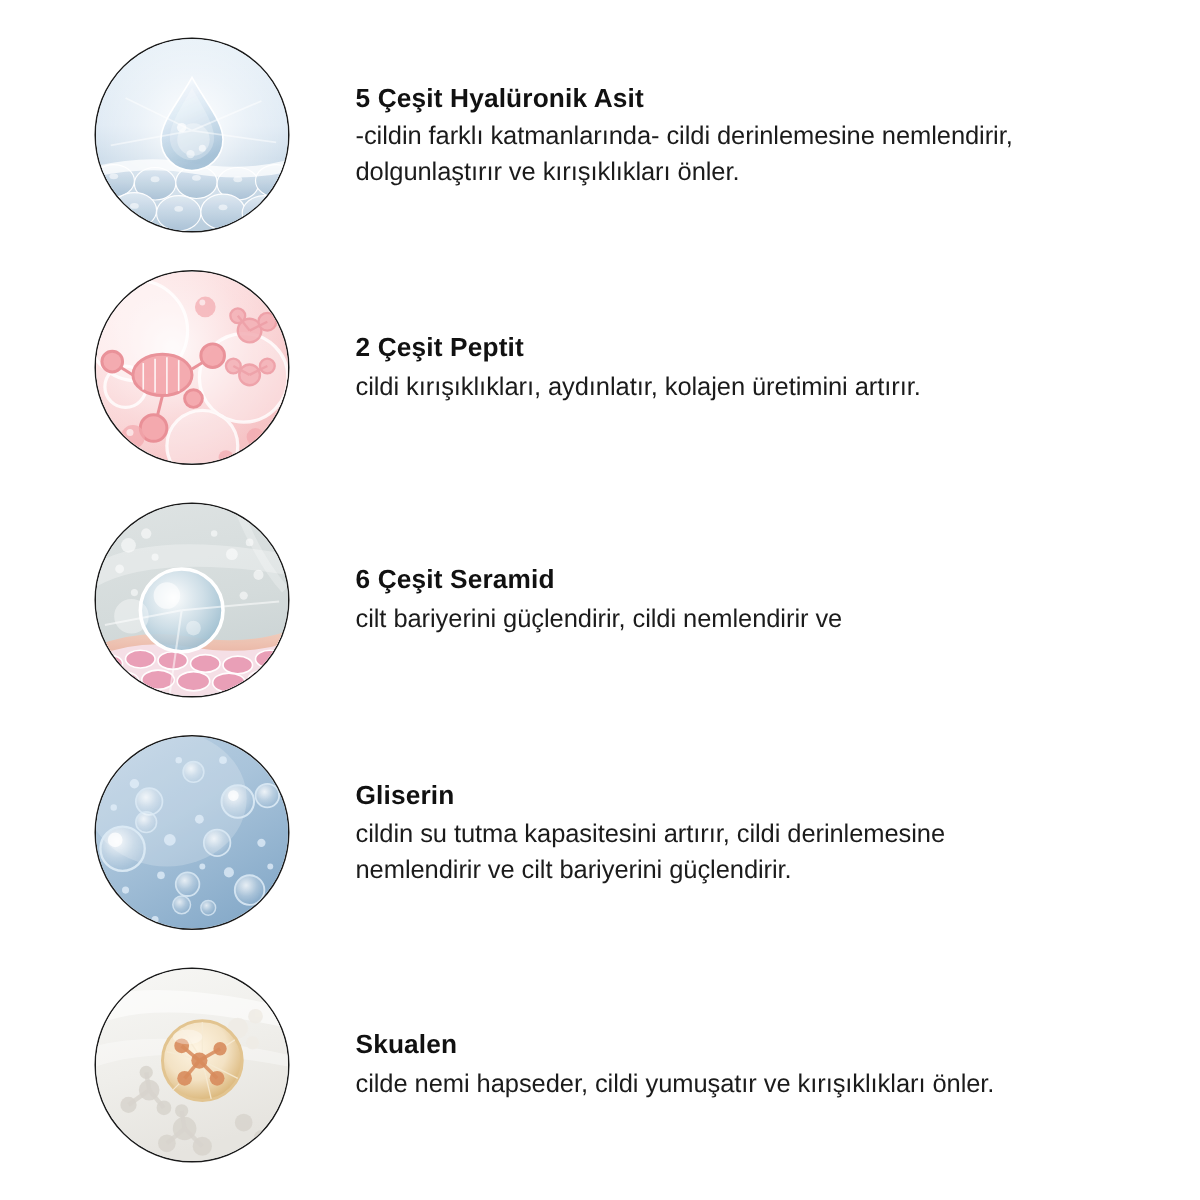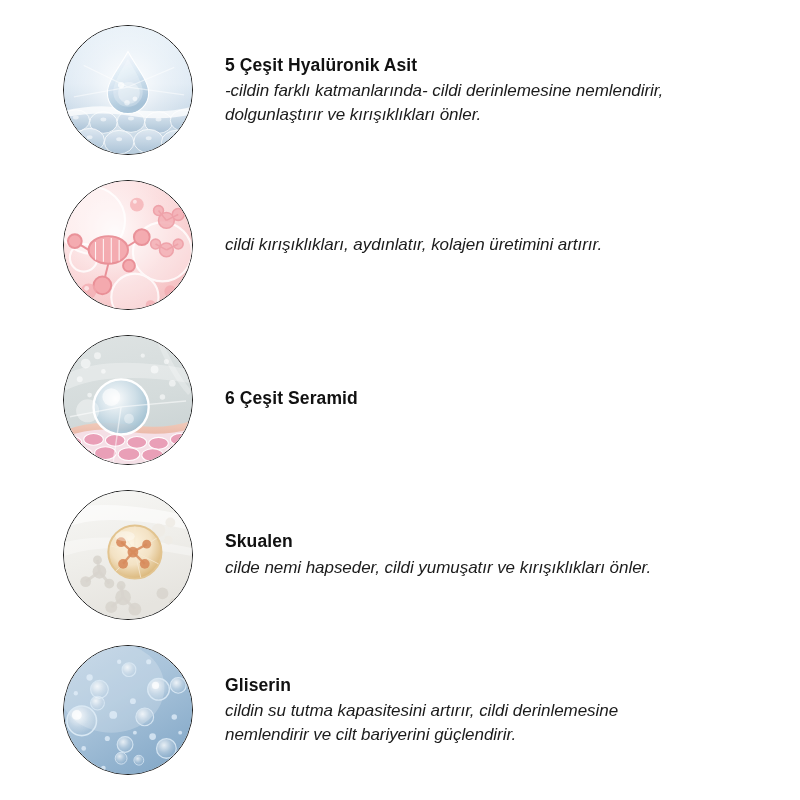--- a/index.html
+++ b/index.html
@@ -42,41 +42,40 @@
     border: 1.6px solid #1a1a1a;
     overflow: hidden;
     position: relative;
     background: #eef3f7;
   }
 
   .thumb svg { display: block; width: 100%; height: 100%; }
 
   .text-block {
     flex: 1 1 auto;
-    padding-left: 32px;
+    padding-left: 44px;
     padding-right: 20px;
   }
 
   .ing-title {
     font-size: 17.5px;
     font-weight: bold;
     color: #111111;
     letter-spacing: 0.1px;
     line-height: 1.35;
     margin-bottom: 2px;
   }
 
   .ing-desc {
     font-size: 17px;
     font-weight: normal;
     color: #1b1b1b;
     line-height: 1.38;
     max-width: 480px;
     letter-spacing: -0.05px;
-    font-style: italic;
   }
 </style>
 </head>
 <body>
 
 <div id="ingredient-list">
 
   <div class="ingredient-row">
     <div class="thumb-wrap">
       <div class="thumb">
@@ -220,20 +219,21 @@
             <circle cx="88" cy="126" r="5"></circle>
           </g>
           <g fill="#ffffff" opacity="0.6">
             <circle cx="72" cy="21" r="2"></circle>
             <circle cx="23" cy="109" r="2.4"></circle>
           </g>
         </svg>
       </div>
     </div>
     <div class="text-block">
+      <div class="ing-title">2 Çeşit Peptit</div>
       <div class="ing-desc">cildi kırışıklıkları, aydınlatır, kolajen üretimini artırır.</div>
     </div>
   </div>
 
   <div class="ingredient-row">
     <div class="thumb-wrap">
       <div class="thumb">
         <svg viewBox="0 0 130 130" preserveAspectRatio="xMidYMid slice">
           <defs>
             <linearGradient id="g3bg" x1="0" y1="0" x2="0.2" y2="1">
@@ -295,100 +295,21 @@
           <g stroke="#ffffff" stroke-width="1.4" opacity="0.55">
             <line x1="58" y1="72" x2="6" y2="82"></line>
             <line x1="58" y1="72" x2="124" y2="66"></line>
             <line x1="58" y1="72" x2="50" y2="128"></line>
           </g>
         </svg>
       </div>
     </div>
     <div class="text-block">
       <div class="ing-title">6 Çeşit Seramid</div>
-    </div>
-  </div>
-
-  <div class="ingredient-row">
-    <div class="thumb-wrap">
-      <div class="thumb">
-        <svg viewBox="0 0 130 130" preserveAspectRatio="xMidYMid slice">
-          <defs>
-            <linearGradient id="g4bg" x1="0" y1="0" x2="0.3" y2="1">
-              <stop offset="0%" stop-color="#f7f7f5"></stop>
-              <stop offset="55%" stop-color="#efeeea"></stop>
-              <stop offset="100%" stop-color="#e6e4df"></stop>
-            </linearGradient>
-            <radialGradient id="g4drop" cx="42%" cy="35%" r="65%">
-              <stop offset="0%" stop-color="#fdf4e2"></stop>
-              <stop offset="60%" stop-color="#f3e2c4"></stop>
-              <stop offset="100%" stop-color="#dcb97e"></stop>
-            </radialGradient>
-          </defs>
-          <rect width="130" height="130" fill="url(#g4bg)"></rect>
-          <path d="M0 20 Q40 6 130 26 L130 40 Q40 20 0 38 Z" fill="#ffffff" opacity="0.55"></path>
-          <path d="M0 52 Q46 40 130 58 L130 66 Q46 50 0 66 Z" fill="#ffffff" opacity="0.35"></path>
-
-          <g fill="#d8d4cd" opacity="0.85">
-            <circle cx="36" cy="82" r="7"></circle>
-            <circle cx="22" cy="92" r="5.5"></circle>
-            <circle cx="46" cy="94" r="5"></circle>
-            <circle cx="34" cy="70" r="4.5"></circle>
-            <circle cx="60" cy="108" r="8"></circle>
-            <circle cx="48" cy="118" r="6"></circle>
-            <circle cx="72" cy="120" r="6.5"></circle>
-            <circle cx="58" cy="96" r="4.5"></circle>
-            <circle cx="100" cy="104" r="6"></circle>
-            <circle cx="112" cy="114" r="5"></circle>
-          </g>
-          <g stroke="#d8d4cd" stroke-width="3" opacity="0.8">
-            <line x1="36" y1="82" x2="22" y2="92"></line>
-            <line x1="36" y1="82" x2="46" y2="94"></line>
-            <line x1="36" y1="82" x2="34" y2="70"></line>
-            <line x1="60" y1="108" x2="48" y2="118"></line>
-            <line x1="60" y1="108" x2="72" y2="120"></line>
-            <line x1="60" y1="108" x2="58" y2="96"></line>
-          </g>
-          <g fill="#efece6" opacity="0.9">
-            <circle cx="96" cy="40" r="7"></circle>
-            <circle cx="108" cy="32" r="5"></circle>
-            <circle cx="106" cy="50" r="4.5"></circle>
-          </g>
-
-          <circle cx="72" cy="62" r="27" fill="url(#g4drop)" stroke="#e2c490" stroke-width="2"></circle>
-          <g stroke="#f6ead3" stroke-width="0.9" opacity="0.9">
-            <line x1="72" y1="62" x2="72" y2="36"></line>
-            <line x1="72" y1="62" x2="94" y2="48"></line>
-            <line x1="72" y1="62" x2="96" y2="74"></line>
-            <line x1="72" y1="62" x2="78" y2="88"></line>
-            <line x1="72" y1="62" x2="52" y2="82"></line>
-            <line x1="72" y1="62" x2="48" y2="56"></line>
-            <line x1="72" y1="62" x2="58" y2="40"></line>
-          </g>
-
-          <g fill="#d88b5c" opacity="0.9">
-            <circle cx="70" cy="62" r="5.5"></circle>
-            <circle cx="58" cy="52" r="5"></circle>
-            <circle cx="84" cy="54" r="4.5"></circle>
-            <circle cx="60" cy="74" r="5"></circle>
-            <circle cx="82" cy="74" r="5"></circle>
-          </g>
-          <g stroke="#d88b5c" stroke-width="2.4" opacity="0.85">
-            <line x1="70" y1="62" x2="58" y2="52"></line>
-            <line x1="70" y1="62" x2="84" y2="54"></line>
-            <line x1="70" y1="62" x2="60" y2="74"></line>
-            <line x1="70" y1="62" x2="82" y2="74"></line>
-          </g>
-          <ellipse cx="62" cy="46" rx="10" ry="5" fill="#ffffff" opacity="0.35"></ellipse>
-        </svg>
-      </div>
-    </div>
-    <div class="text-block">
-      <div class="ing-title">Skualen</div>
-      <div class="ing-desc">cilde nemi hapseder, cildi yumuşatır ve kırışıklıkları önler.</div>
+      <div class="ing-desc">cilt bariyerini güçlendirir, cildi nemlendirir ve</div>
     </div>
   </div>
 
   <div class="ingredient-row">
     <div class="thumb-wrap">
       <div class="thumb">
         <svg viewBox="0 0 130 130" preserveAspectRatio="xMidYMid slice">
           <defs>
             <linearGradient id="g5bg" x1="0.1" y1="0" x2="0.7" y2="1">
               <stop offset="0%" stop-color="#b9cfe2"></stop>
@@ -437,13 +358,93 @@
           </g>
         </svg>
       </div>
     </div>
     <div class="text-block">
       <div class="ing-title">Gliserin</div>
       <div class="ing-desc">cildin su tutma kapasitesini artırır, cildi derinlemesine nemlendirir ve cilt bariyerini güçlendirir.</div>
     </div>
   </div>
 
+  <div class="ingredient-row">
+    <div class="thumb-wrap">
+      <div class="thumb">
+        <svg viewBox="0 0 130 130" preserveAspectRatio="xMidYMid slice">
+          <defs>
+            <linearGradient id="g4bg" x1="0" y1="0" x2="0.3" y2="1">
+              <stop offset="0%" stop-color="#f7f7f5"></stop>
+              <stop offset="55%" stop-color="#efeeea"></stop>
+              <stop offset="100%" stop-color="#e6e4df"></stop>
+            </linearGradient>
+            <radialGradient id="g4drop" cx="42%" cy="35%" r="65%">
+              <stop offset="0%" stop-color="#fdf4e2"></stop>
+              <stop offset="60%" stop-color="#f3e2c4"></stop>
+              <stop offset="100%" stop-color="#dcb97e"></stop>
+            </radialGradient>
+          </defs>
+          <rect width="130" height="130" fill="url(#g4bg)"></rect>
+          <path d="M0 20 Q40 6 130 26 L130 40 Q40 20 0 38 Z" fill="#ffffff" opacity="0.55"></path>
+          <path d="M0 52 Q46 40 130 58 L130 66 Q46 50 0 66 Z" fill="#ffffff" opacity="0.35"></path>
+
+          <g fill="#d8d4cd" opacity="0.85">
+            <circle cx="36" cy="82" r="7"></circle>
+            <circle cx="22" cy="92" r="5.5"></circle>
+            <circle cx="46" cy="94" r="5"></circle>
+            <circle cx="34" cy="70" r="4.5"></circle>
+            <circle cx="60" cy="108" r="8"></circle>
+            <circle cx="48" cy="118" r="6"></circle>
+            <circle cx="72" cy="120" r="6.5"></circle>
+            <circle cx="58" cy="96" r="4.5"></circle>
+            <circle cx="100" cy="104" r="6"></circle>
+            <circle cx="112" cy="114" r="5"></circle>
+          </g>
+          <g stroke="#d8d4cd" stroke-width="3" opacity="0.8">
+            <line x1="36" y1="82" x2="22" y2="92"></line>
+            <line x1="36" y1="82" x2="46" y2="94"></line>
+            <line x1="36" y1="82" x2="34" y2="70"></line>
+            <line x1="60" y1="108" x2="48" y2="118"></line>
+            <line x1="60" y1="108" x2="72" y2="120"></line>
+            <line x1="60" y1="108" x2="58" y2="96"></line>
+          </g>
+          <g fill="#efece6" opacity="0.9">
+            <circle cx="96" cy="40" r="7"></circle>
+            <circle cx="108" cy="32" r="5"></circle>
+            <circle cx="106" cy="50" r="4.5"></circle>
+          </g>
+
+          <circle cx="72" cy="62" r="27" fill="url(#g4drop)" stroke="#e2c490" stroke-width="2"></circle>
+          <g stroke="#f6ead3" stroke-width="0.9" opacity="0.9">
+            <line x1="72" y1="62" x2="72" y2="36"></line>
+            <line x1="72" y1="62" x2="94" y2="48"></line>
+            <line x1="72" y1="62" x2="96" y2="74"></line>
+            <line x1="72" y1="62" x2="78" y2="88"></line>
+            <line x1="72" y1="62" x2="52" y2="82"></line>
+            <line x1="72" y1="62" x2="48" y2="56"></line>
+            <line x1="72" y1="62" x2="58" y2="40"></line>
+          </g>
+
+          <g fill="#d88b5c" opacity="0.9">
+            <circle cx="70" cy="62" r="5.5"></circle>
+            <circle cx="58" cy="52" r="5"></circle>
+            <circle cx="84" cy="54" r="4.5"></circle>
+            <circle cx="60" cy="74" r="5"></circle>
+            <circle cx="82" cy="74" r="5"></circle>
+          </g>
+          <g stroke="#d88b5c" stroke-width="2.4" opacity="0.85">
+            <line x1="70" y1="62" x2="58" y2="52"></line>
+            <line x1="70" y1="62" x2="84" y2="54"></line>
+            <line x1="70" y1="62" x2="60" y2="74"></line>
+            <line x1="70" y1="62" x2="82" y2="74"></line>
+          </g>
+          <ellipse cx="62" cy="46" rx="10" ry="5" fill="#ffffff" opacity="0.35"></ellipse>
+        </svg>
+      </div>
+    </div>
+    <div class="text-block">
+      <div class="ing-title">Skualen</div>
+      <div class="ing-desc">cilde nemi hapseder, cildi yumuşatır ve kırışıklıkları önler.</div>
+    </div>
+  </div>
+
 </div>
 
 </body></html>

